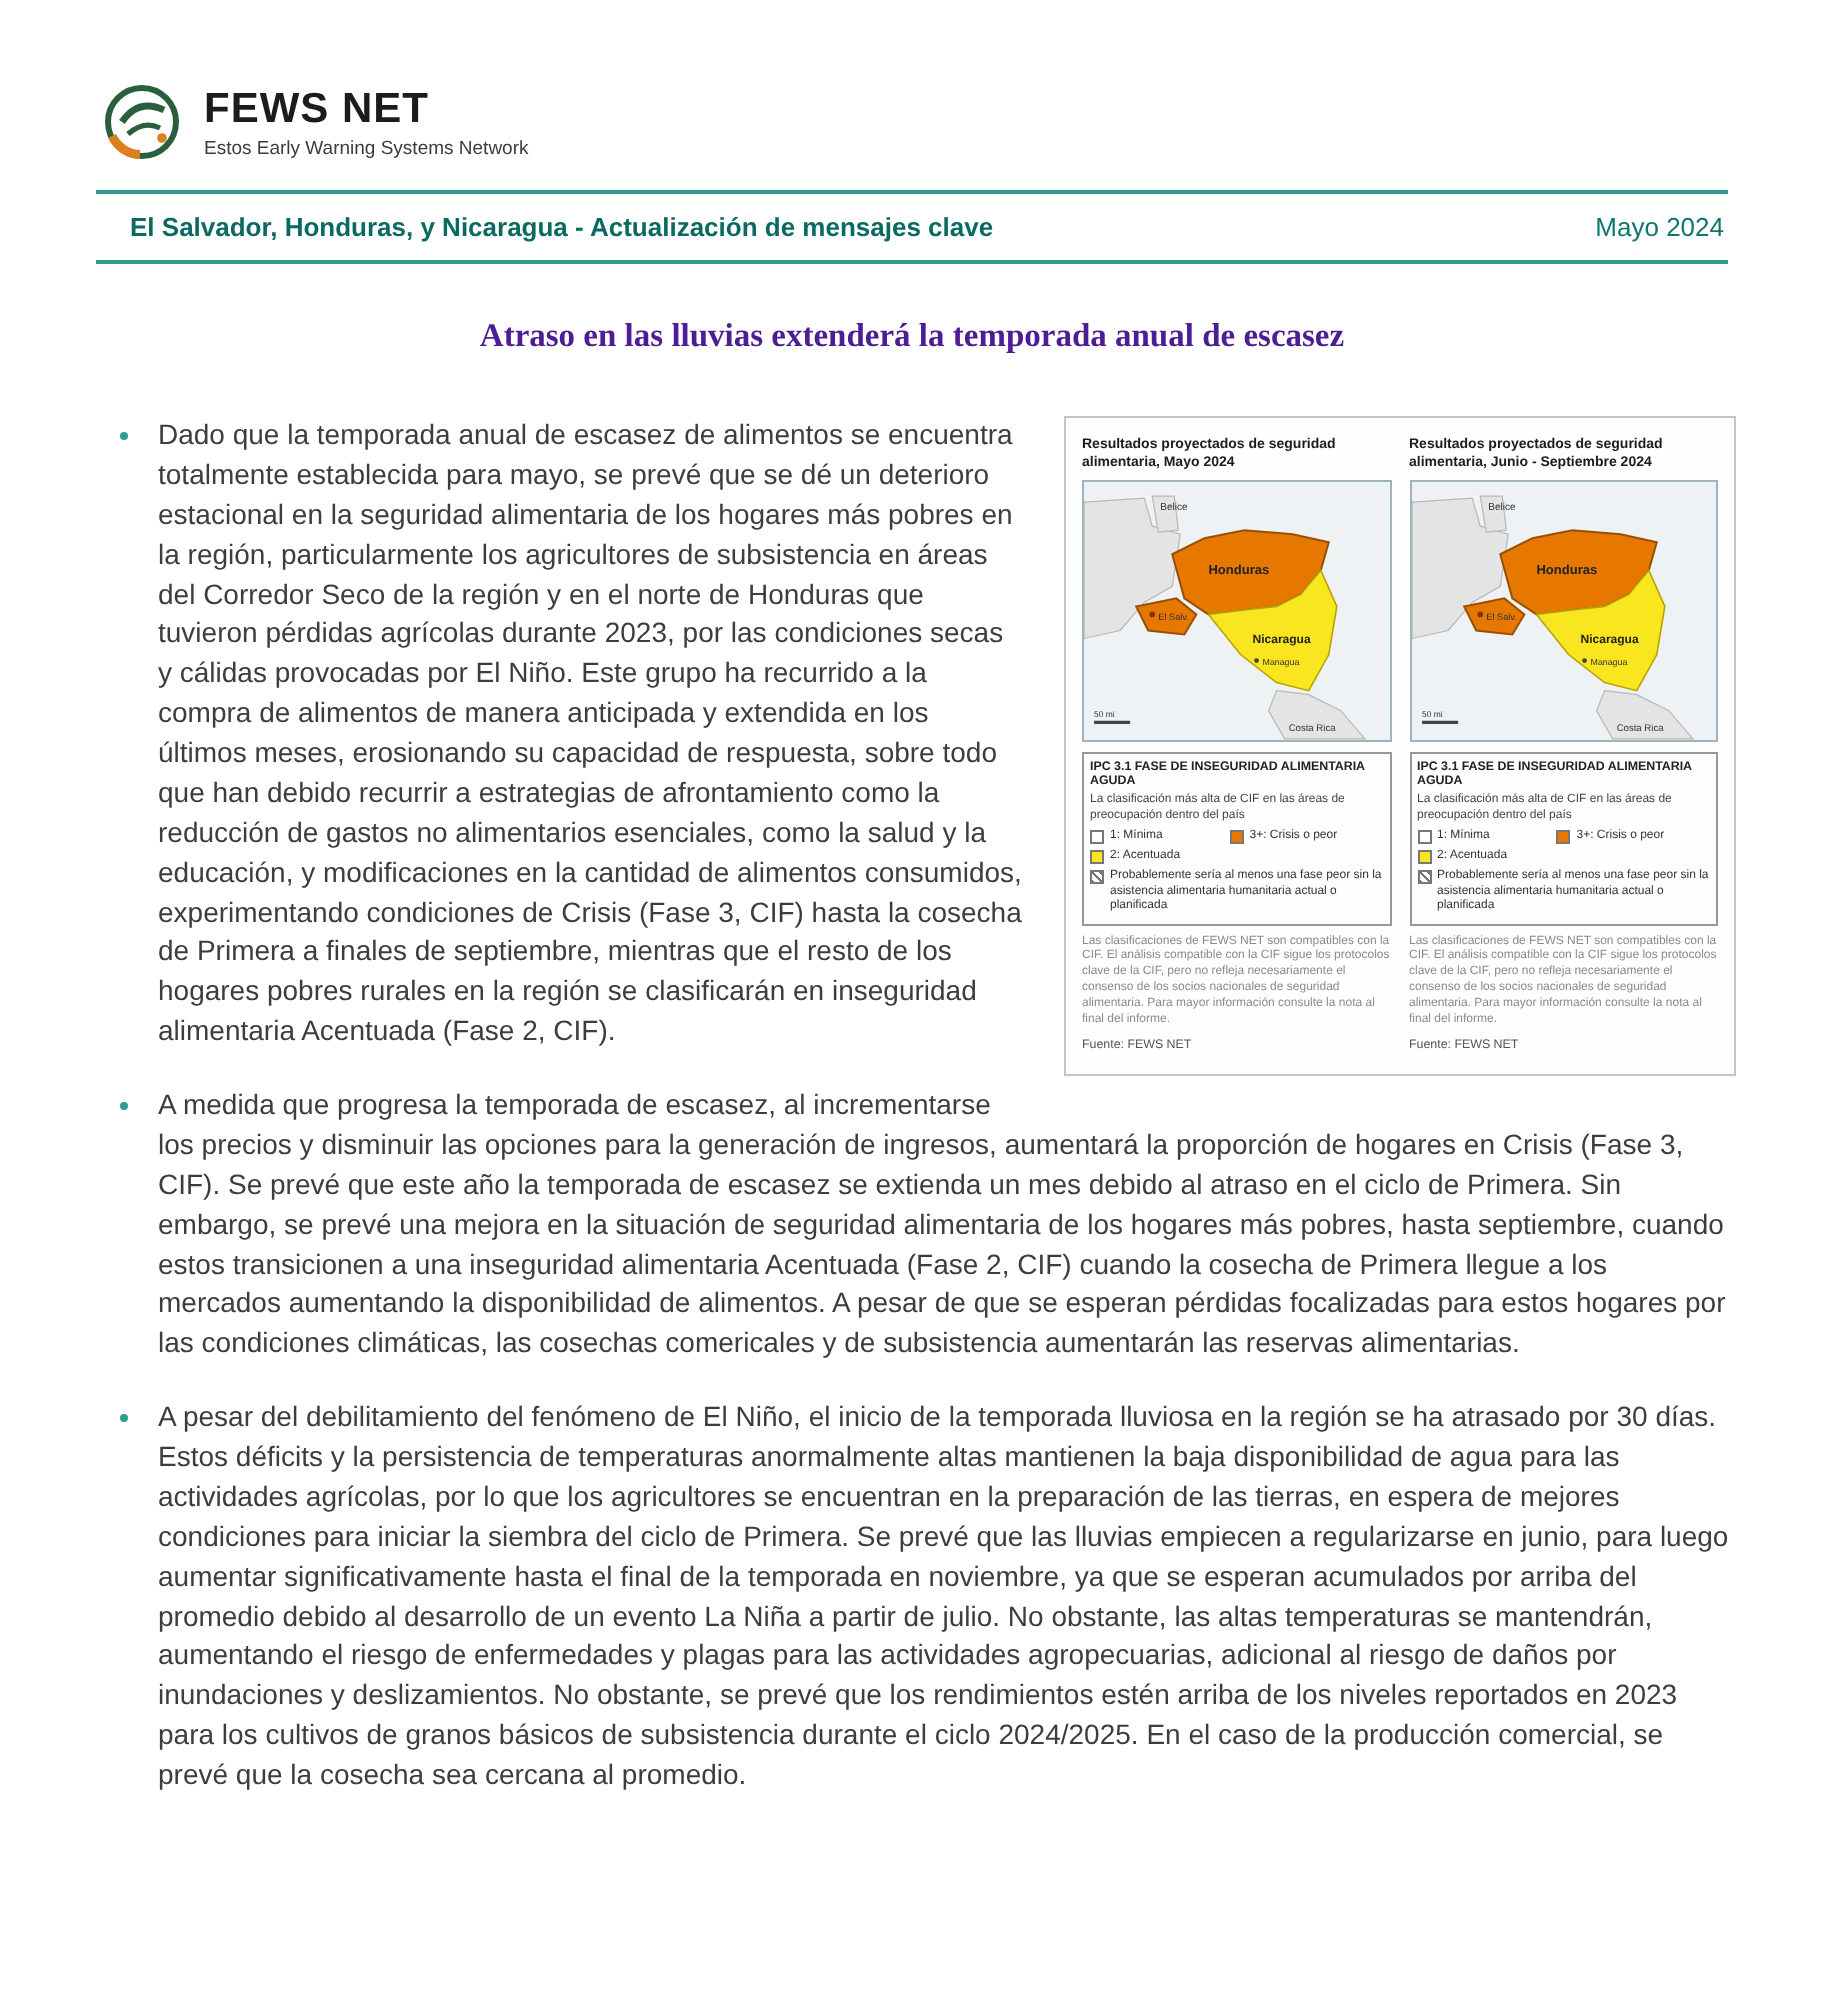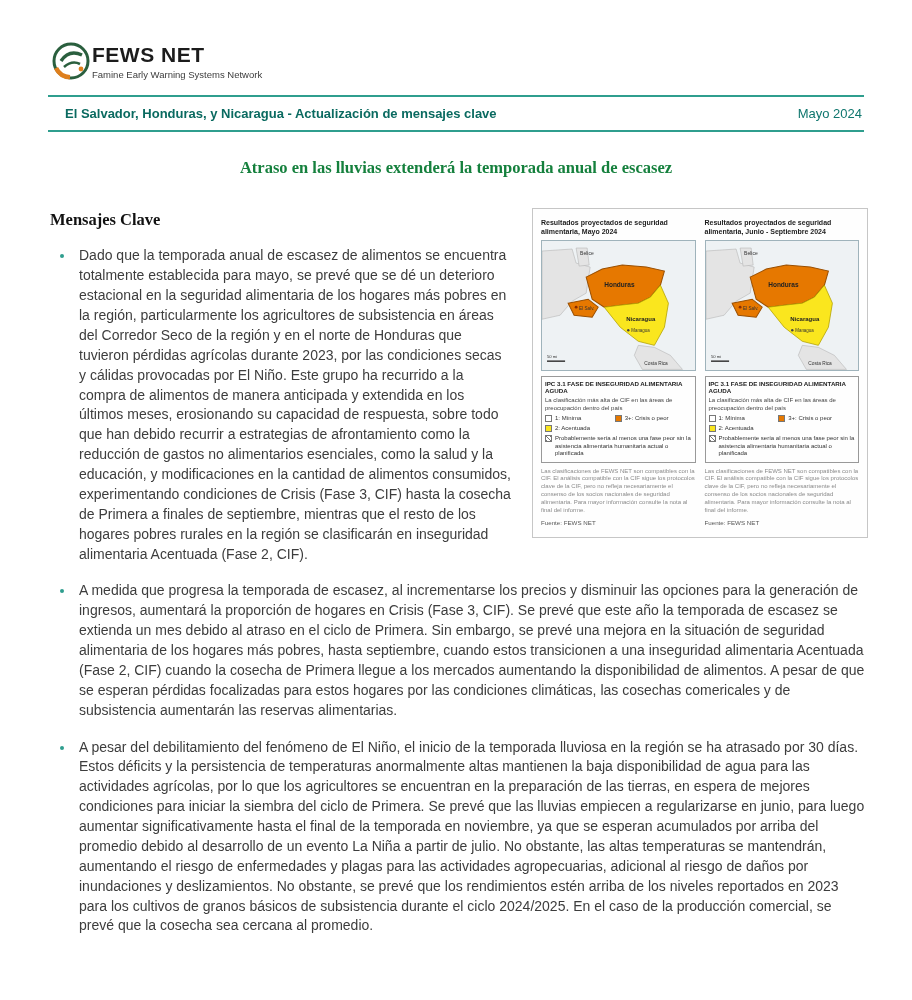--- a/index.html
+++ b/index.html
@@ -1,34 +1,34 @@
 <!DOCTYPE html>
 <html><head>
 <meta charset="utf-8">
 <style>
   * { box-sizing: border-box; margin: 0; padding: 0; }
   body { background: #ffffff; font-family: "Liberation Sans", "DejaVu Sans", sans-serif; }
   .page { position: relative; width: 912px; height: 1000px; background: #ffffff; overflow: hidden; }
 
   
-  .masthead { display: flex; align-items: center; margin: 40px 0 0 50px; }
+  .masthead { display: flex; align-items: center; gap: 10px; margin: 40px 0 0 50px; }
   .logo-icon { flex: 0 0 auto; }
   .brand-name { font-size: 21px; font-weight: bold; color: #1c1c1c; letter-spacing: 0.5px; }
   .brand-tagline { font-size: 9.5px; color: #3c3c3c; margin-top: 2px; }
 
   
   .rule { height: 2px; background: #2f9e8e; margin: 0 48px; }
   .rule.top { margin-top: 13px; }
   .topbar { display: flex; justify-content: space-between; align-items: center; margin: 0 48px; padding: 9px 2px; }
   .topbar-title { font-size: 13px; font-weight: bold; color: #0a6a60; padding-left: 15px; }
   .topbar-date { font-size: 13px; color: #0f766e; }
 
   
   h1.doc-title { font-family: "Liberation Serif", "DejaVu Serif", serif; font-size: 16.5px; font-weight: bold;
-    color: #15803d; text-align: center; margin-top: 26px; }
+    color: #4c1d95; text-align: center; margin-top: 26px; }
 
   
   .content { margin: 0 44px 0 50px; padding-top: 30px; font-size: 14px; line-height: 1.42; color: #3d3d3d; }
   h2.section-heading { font-family: "Liberation Serif", "DejaVu Serif", serif; font-size: 16.5px; font-weight: bold;
     color: #111; margin-bottom: 15px; }
   ul.messages { padding-left: 25px; }
   ul.messages li { margin-bottom: 17px; padding-left: 4px; }
   ul.messages li::marker { color: #2f9e8e; }
 
   
@@ -66,21 +66,21 @@
   <header class="masthead">
     <svg class="logo-icon" width="42" height="42" viewBox="0 0 42 42">
       <circle cx="21" cy="21" r="17" fill="#ffffff" stroke="#2a5f3e" stroke-width="3"></circle>
       <path d="M 6,28 A 16.5 16.5 0 0 0 20,37.3" fill="none" stroke="#de7f1d" stroke-width="4.5"></path>
       <path d="M 11,21 Q 19,9 32,15" fill="none" stroke="#2a5f3e" stroke-width="3.4"></path>
       <path d="M 14,27 Q 22,20 30,24" fill="none" stroke="#2a5f3e" stroke-width="2.6"></path>
       <circle cx="31" cy="29" r="2.4" fill="#de7f1d"></circle>
     </svg>
     <div class="brand-text">
       <div class="brand-name">FEWS NET</div>
-      <div class="brand-tagline">Famine Early Warning Systems Network</div>
+      <div class="brand-tagline">Estos Early Warning Systems Network</div>
     </div>
   </header>
 
   <div class="rule top"></div>
 
   <div class="topbar">
     <span class="topbar-title">El Salvador, Honduras, y Nicaragua - Actualización de mensajes clave</span>
     <span class="topbar-date">Mayo 2024</span>
   </div>
 
@@ -187,21 +187,20 @@
                 <span>Probablemente sería al menos una fase peor sin la asistencia alimentaria humanitaria actual o planificada</span>
               </div>
           </div>
           <div class="fig-disclaimer">Las clasificaciones de FEWS NET son compatibles con la CIF. El análisis compatible con la CIF sigue los protocolos clave de la CIF, pero no refleja necesariamente el consenso de los socios nacionales de seguridad alimentaria. Para mayor información consulte la nota al final del informe.</div>
           <div class="fig-source">Fuente: FEWS NET</div>
         </div>
 
       </div>
     </aside>
 
-    <h2 class="section-heading">Mensajes Clave</h2>
 
     <ul class="messages">
       <li>Dado que la temporada anual de escasez de alimentos se encuentra totalmente establecida para mayo, se prevé que se dé un deterioro estacional en la seguridad alimentaria de los hogares más pobres en la región, particularmente los agricultores de subsistencia en áreas del Corredor Seco de la región y en el norte de Honduras que tuvieron pérdidas agrícolas durante 2023, por las condiciones secas y cálidas provocadas por El Niño. Este grupo ha recurrido a la compra de alimentos de manera anticipada y extendida en los últimos meses, erosionando su capacidad de respuesta, sobre todo que han debido recurrir a estrategias de afrontamiento como la reducción de gastos no alimentarios esenciales, como la salud y la educación, y modificaciones en la cantidad de alimentos consumidos, experimentando condiciones de Crisis (Fase 3, CIF) hasta la cosecha de Primera a finales de septiembre, mientras que el resto de los hogares pobres rurales en la región se clasificarán en inseguridad alimentaria Acentuada (Fase 2, CIF).</li>
       <li>A medida que progresa la temporada de escasez, al incrementarse los precios y disminuir las opciones para la generación de ingresos, aumentará la proporción de hogares en Crisis (Fase 3, CIF). Se prevé que este año la temporada de escasez se extienda un mes debido al atraso en el ciclo de Primera. Sin embargo, se prevé una mejora en la situación de seguridad alimentaria de los hogares más pobres, hasta septiembre, cuando estos transicionen a una inseguridad alimentaria Acentuada (Fase 2, CIF) cuando la cosecha de Primera llegue a los mercados aumentando la disponibilidad de alimentos. A pesar de que se esperan pérdidas focalizadas para estos hogares por las condiciones climáticas, las cosechas comericales y de subsistencia aumentarán las reservas alimentarias.</li>
       <li>A pesar del debilitamiento del fenómeno de El Niño, el inicio de la temporada lluviosa en la región se ha atrasado por 30 días. Estos déficits y la persistencia de temperaturas anormalmente altas mantienen la baja disponibilidad de agua para las actividades agrícolas, por lo que los agricultores se encuentran en la preparación de las tierras, en espera de mejores condiciones para iniciar la siembra del ciclo de Primera. Se prevé que las lluvias empiecen a regularizarse en junio, para luego aumentar significativamente hasta el final de la temporada en noviembre, ya que se esperan acumulados por arriba del promedio debido al desarrollo de un evento La Niña a partir de julio. No obstante, las altas temperaturas se mantendrán, aumentando el riesgo de enfermedades y plagas para las actividades agropecuarias, adicional al riesgo de daños por inundaciones y deslizamientos. No obstante, se prevé que los rendimientos estén arriba de los niveles reportados en 2023 para los cultivos de granos básicos de subsistencia durante el ciclo 2024/2025. En el caso de la producción comercial, se prevé que la cosecha sea cercana al promedio.</li>
     </ul>
 
   </main>
 </div>
 

